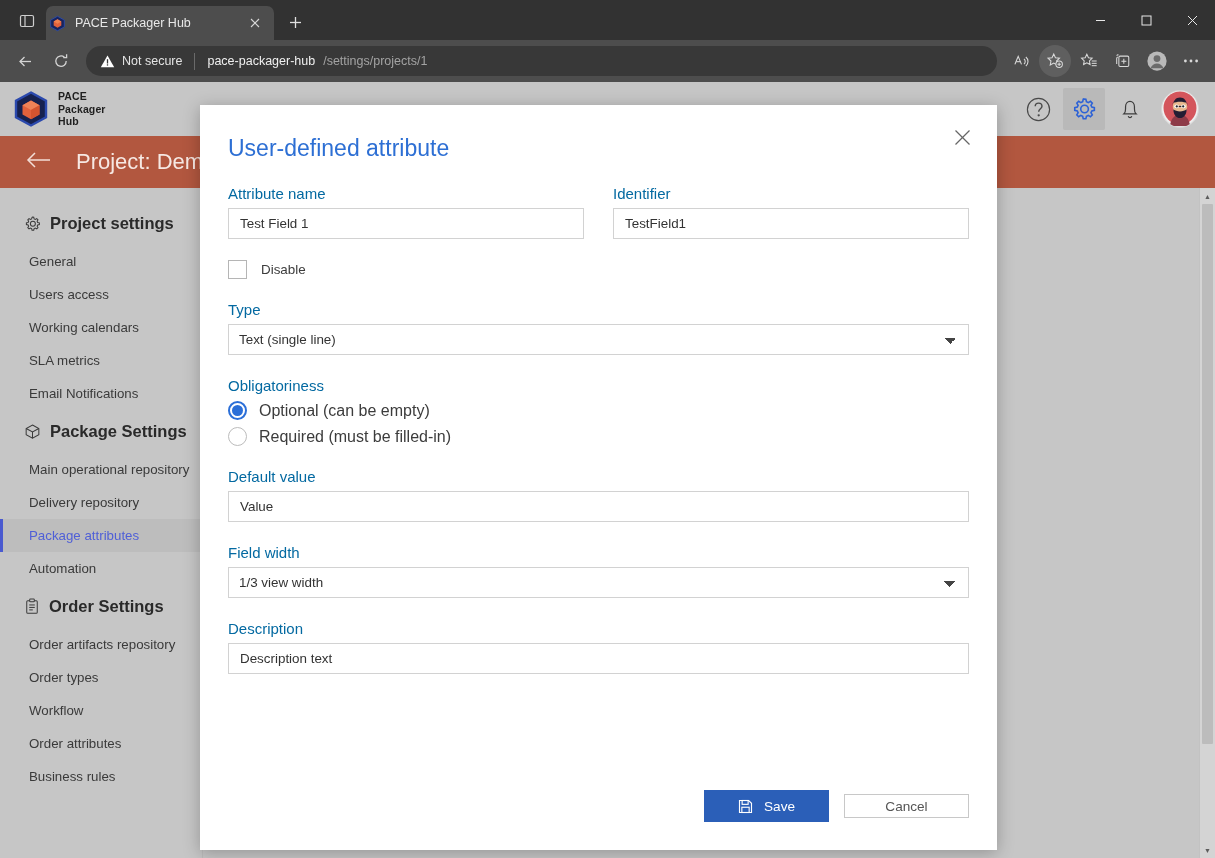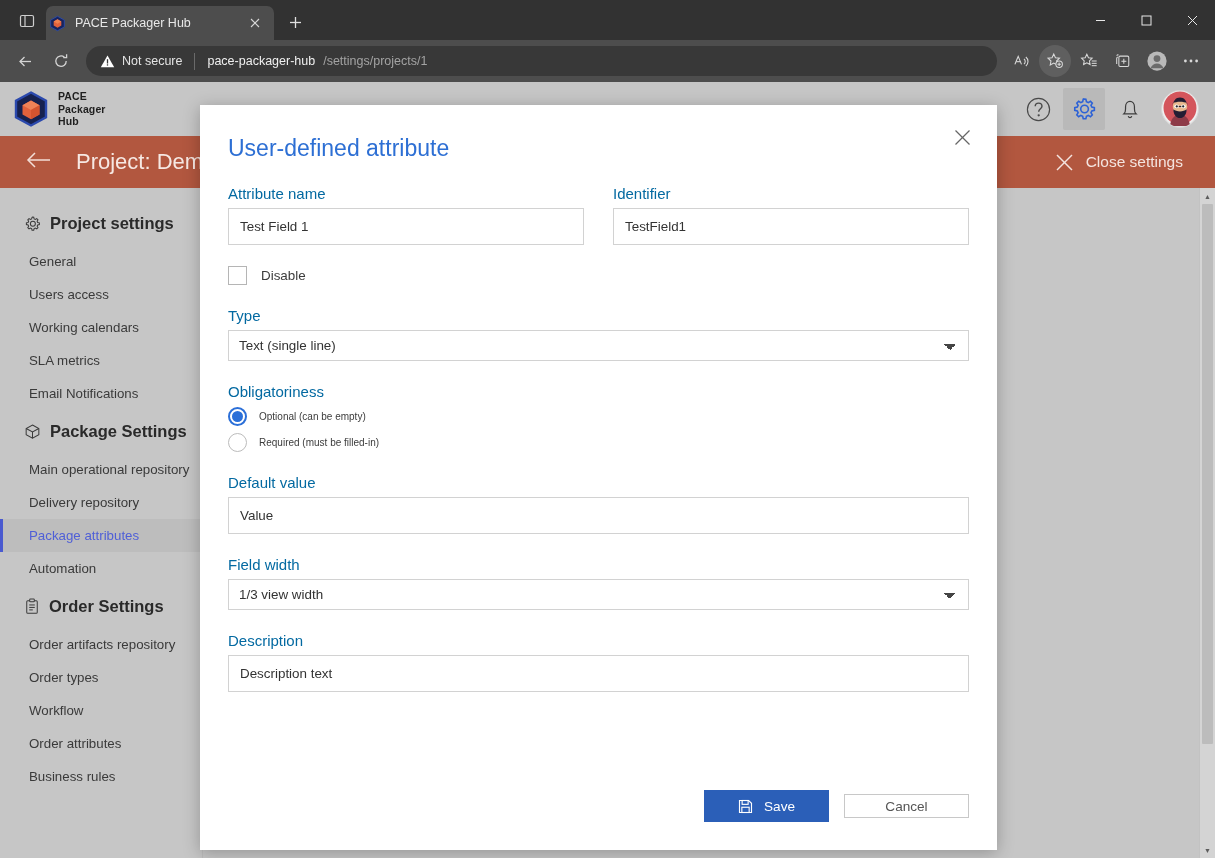--- a/index.html
+++ b/index.html
@@ -208,21 +208,21 @@
     width: 34px; height: 34px;
     display: flex; align-items: center; justify-content: center;
     color: #666; font-size: 20px; font-weight: 300;
   }
   #modal-form { position: absolute; left: 28px; top: 80px; width: 741px; }
 
   .fld-label {
     font-size: 15px; color: #0369a1; margin-bottom: 6px;
   }
   .txt-input {
-    width: 100%; height: 37px;
+    width: 100%; height: 31px;
     border: 1px solid #d2d2d2; background: #fff;
     font-family: "Liberation Sans", sans-serif;
     font-size: 13.4px; color: #333; padding: 0 11px;
   }
   .sel-input {
     width: 100%; height: 31px;
     border: 1px solid #d2d2d2; background: #fff;
     font-family: "Liberation Sans", sans-serif;
     font-size: 13.4px; color: #333; padding: 0 10px;
     appearance: none;
@@ -249,21 +249,21 @@
   .radio-outer {
     width: 19px; height: 19px; border-radius: 50%;
     border: 1px solid #bcbcbc; background: #fff;
     display: flex; align-items: center; justify-content: center;
     flex: 0 0 19px;
   }
   .radio-outer.checked {
     border: 2px solid #2b6fd8; background: #fff;
   }
   .radio-dot { width: 11px; height: 11px; border-radius: 50%; background: #2b6fd8; }
-  .radio-label { font-size: 10px; color: #3c3c3c; }
+  .radio-label { font-size: 16px; color: #3c3c3c; }
 
   #modal-footer {
     position: absolute; right: 28px; bottom: 28px;
     display: flex; gap: 15px; align-items: center;
   }
   #save-button {
     width: 125px; height: 32px; background: #2b5fb8; border: none;
     color: #fff; font-size: 13.6px;
     font-family: "Liberation Sans", sans-serif;
     display: flex; align-items: center; justify-content: center; gap: 11px;
@@ -461,27 +461,20 @@
     </div>
 
     <div id="project-bar">
       <span id="project-back-arrow">
         <svg width="26" height="18" viewBox="0 0 26 18" stroke="currentColor" stroke-width="1.5" fill="none">
           <line x1="2" y1="9" x2="24" y2="9"></line>
             <polyline points="9,2 2,9 9,16"></polyline>
         </svg>
       </span>
       <span id="project-title">Project: Dem</span>
-      <span id="close-settings-btn">
-        <svg width="19" height="19" viewBox="0 0 19 19" stroke="currentColor" stroke-width="1.5">
-          <line x1="2" y1="2" x2="17" y2="17"></line>
-            <line x1="17" y1="2" x2="2" y2="17"></line>
-        </svg>
-        <span>Close settings</span>
-      </span>
     </div>
 
     <div id="body-split">
 
       <div id="sidebar">
 
         <div class="side-group">
           <svg width="17" height="17" viewBox="0 0 22 22" fill="none" stroke="#3a3a3a" stroke-width="1.3">
             <path d="M11 2.6 L12.6 2.9 L13.1 5.1 L14.7 5.8 L16.5 4.7 L18.1 6.3 L17 8.1 L17.7 9.7 L19.9 10.2 L19.9 12.4 L17.7 12.9 L17 14.5 L18.1 16.3 L16.5 17.9 L14.7 16.8 L13.1 17.5 L12.6 19.7 L10.4 19.7 L9.9 17.5 L8.3 16.8 L6.5 17.9 L4.9 16.3 L6 14.5 L5.3 12.9 L3.1 12.4 L3.1 10.2 L5.3 9.7 L6 8.1 L4.9 6.3 L6.5 4.7 L8.3 5.8 L9.9 5.1 L10.4 2.9 Z"></path>
             <circle cx="11.5" cy="11.3" r="3.2"></circle>

